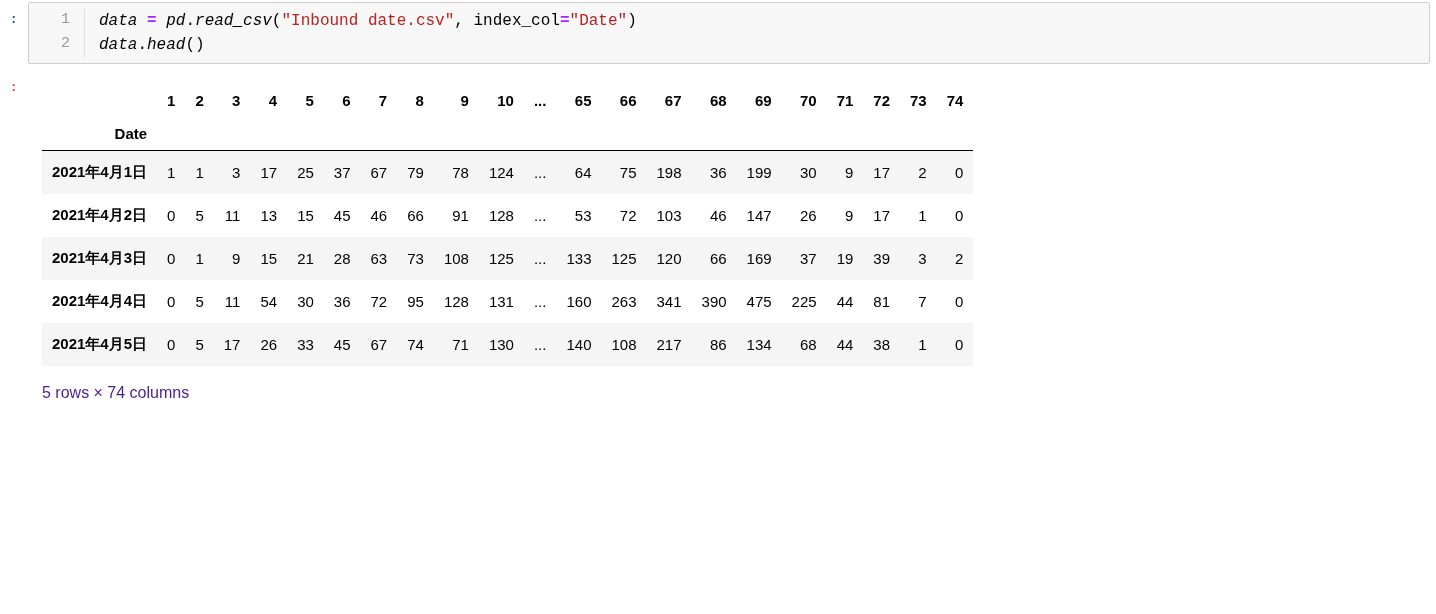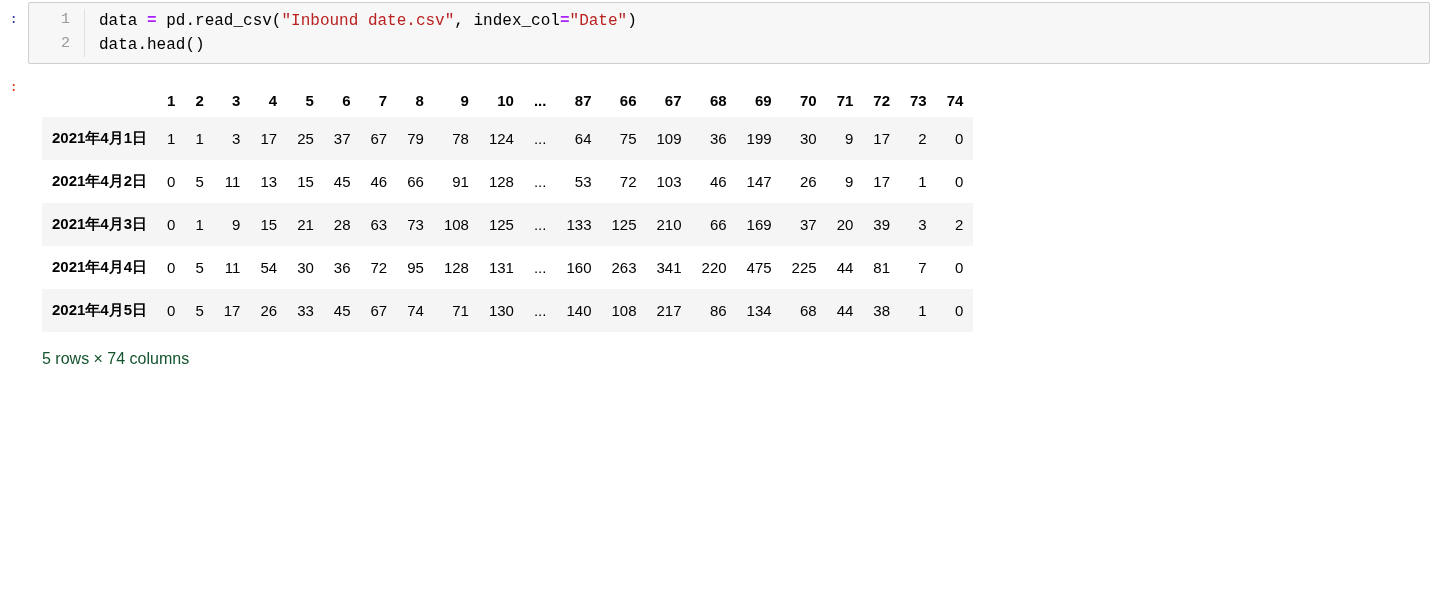--- a/index.html
+++ b/index.html
@@ -52,21 +52,21 @@
       border-right: 1px solid #e0e0e0;
       user-select: none;
       font-size: 15px;
     }
     .code-content {
       padding-left: 14px;
       white-space: pre;
     }
     .tok-op { color: #AA22FF; font-weight: bold; }
     .tok-str { color: #BA2121; }
-    .tok-nm { color: #000; }
+    .tok-nm { color: #000; font-style: italic; }
     .tok-punc { color: #000; }
 
     .output-area {
       flex: 1;
       padding: 4px 6px 4px 14px;
     }
     .df-table {
       border-collapse: collapse;
       font-size: 15px;
       margin-top: 10px;
@@ -96,21 +96,21 @@
       background: #fff;
     }
     .df-table tbody th {
       text-align: right;
       font-weight: bold;
       padding: 12px 10px;
       border: none;
     }
     .df-summary {
       font-size: 16px;
-      color: #14532d;
+      color: #4c1d95;
       margin-top: 4px;
     }
   </style>
 </head>
 <body>
 
 <div class="notebook-cell">
   <div class="prompt prompt-in">:</div>
   <div class="code-area" id="code-editor">
       <div class="code-line">
@@ -135,49 +135,73 @@
             <th>2</th>
             <th>3</th>
             <th>4</th>
             <th>5</th>
             <th>6</th>
             <th>7</th>
             <th>8</th>
             <th>9</th>
             <th>10</th>
             <th>...</th>
-            <th>87</th>
+            <th>65</th>
             <th>66</th>
             <th>67</th>
             <th>68</th>
             <th>69</th>
             <th>70</th>
             <th>71</th>
             <th>72</th>
             <th>73</th>
             <th>74</th>
           </tr>
+          <tr class="index-row">
+            <th>Date</th>
+            <th></th>
+            <th></th>
+            <th></th>
+            <th></th>
+            <th></th>
+            <th></th>
+            <th></th>
+            <th></th>
+            <th></th>
+            <th></th>
+            <th></th>
+            <th></th>
+            <th></th>
+            <th></th>
+            <th></th>
+            <th></th>
+            <th></th>
+            <th></th>
+            <th></th>
+            <th></th>
+            <th></th>
+          </tr>
         </thead>
       <tbody id="df-tbody">
           <tr>
             <th>2021年4月1日</th>
             <td>1</td>
             <td>1</td>
             <td>3</td>
             <td>17</td>
             <td>25</td>
             <td>37</td>
             <td>67</td>
             <td>79</td>
             <td>78</td>
             <td>124</td>
             <td>...</td>
             <td>64</td>
             <td>75</td>
-            <td>109</td>
+            <td>198</td>
             <td>36</td>
             <td>199</td>
             <td>30</td>
             <td>9</td>
             <td>17</td>
             <td>2</td>
             <td>0</td>
           </tr>
           <tr>
             <th>2021年4月2日</th>
@@ -211,46 +235,46 @@
             <td>15</td>
             <td>21</td>
             <td>28</td>
             <td>63</td>
             <td>73</td>
             <td>108</td>
             <td>125</td>
             <td>...</td>
             <td>133</td>
             <td>125</td>
-            <td>210</td>
+            <td>120</td>
             <td>66</td>
             <td>169</td>
             <td>37</td>
-            <td>20</td>
+            <td>19</td>
             <td>39</td>
             <td>3</td>
             <td>2</td>
           </tr>
           <tr>
             <th>2021年4月4日</th>
             <td>0</td>
             <td>5</td>
             <td>11</td>
             <td>54</td>
             <td>30</td>
             <td>36</td>
             <td>72</td>
             <td>95</td>
             <td>128</td>
             <td>131</td>
             <td>...</td>
             <td>160</td>
             <td>263</td>
             <td>341</td>
-            <td>220</td>
+            <td>390</td>
             <td>475</td>
             <td>225</td>
             <td>44</td>
             <td>81</td>
             <td>7</td>
             <td>0</td>
           </tr>
           <tr>
             <th>2021年4月5日</th>
             <td>0</td>

